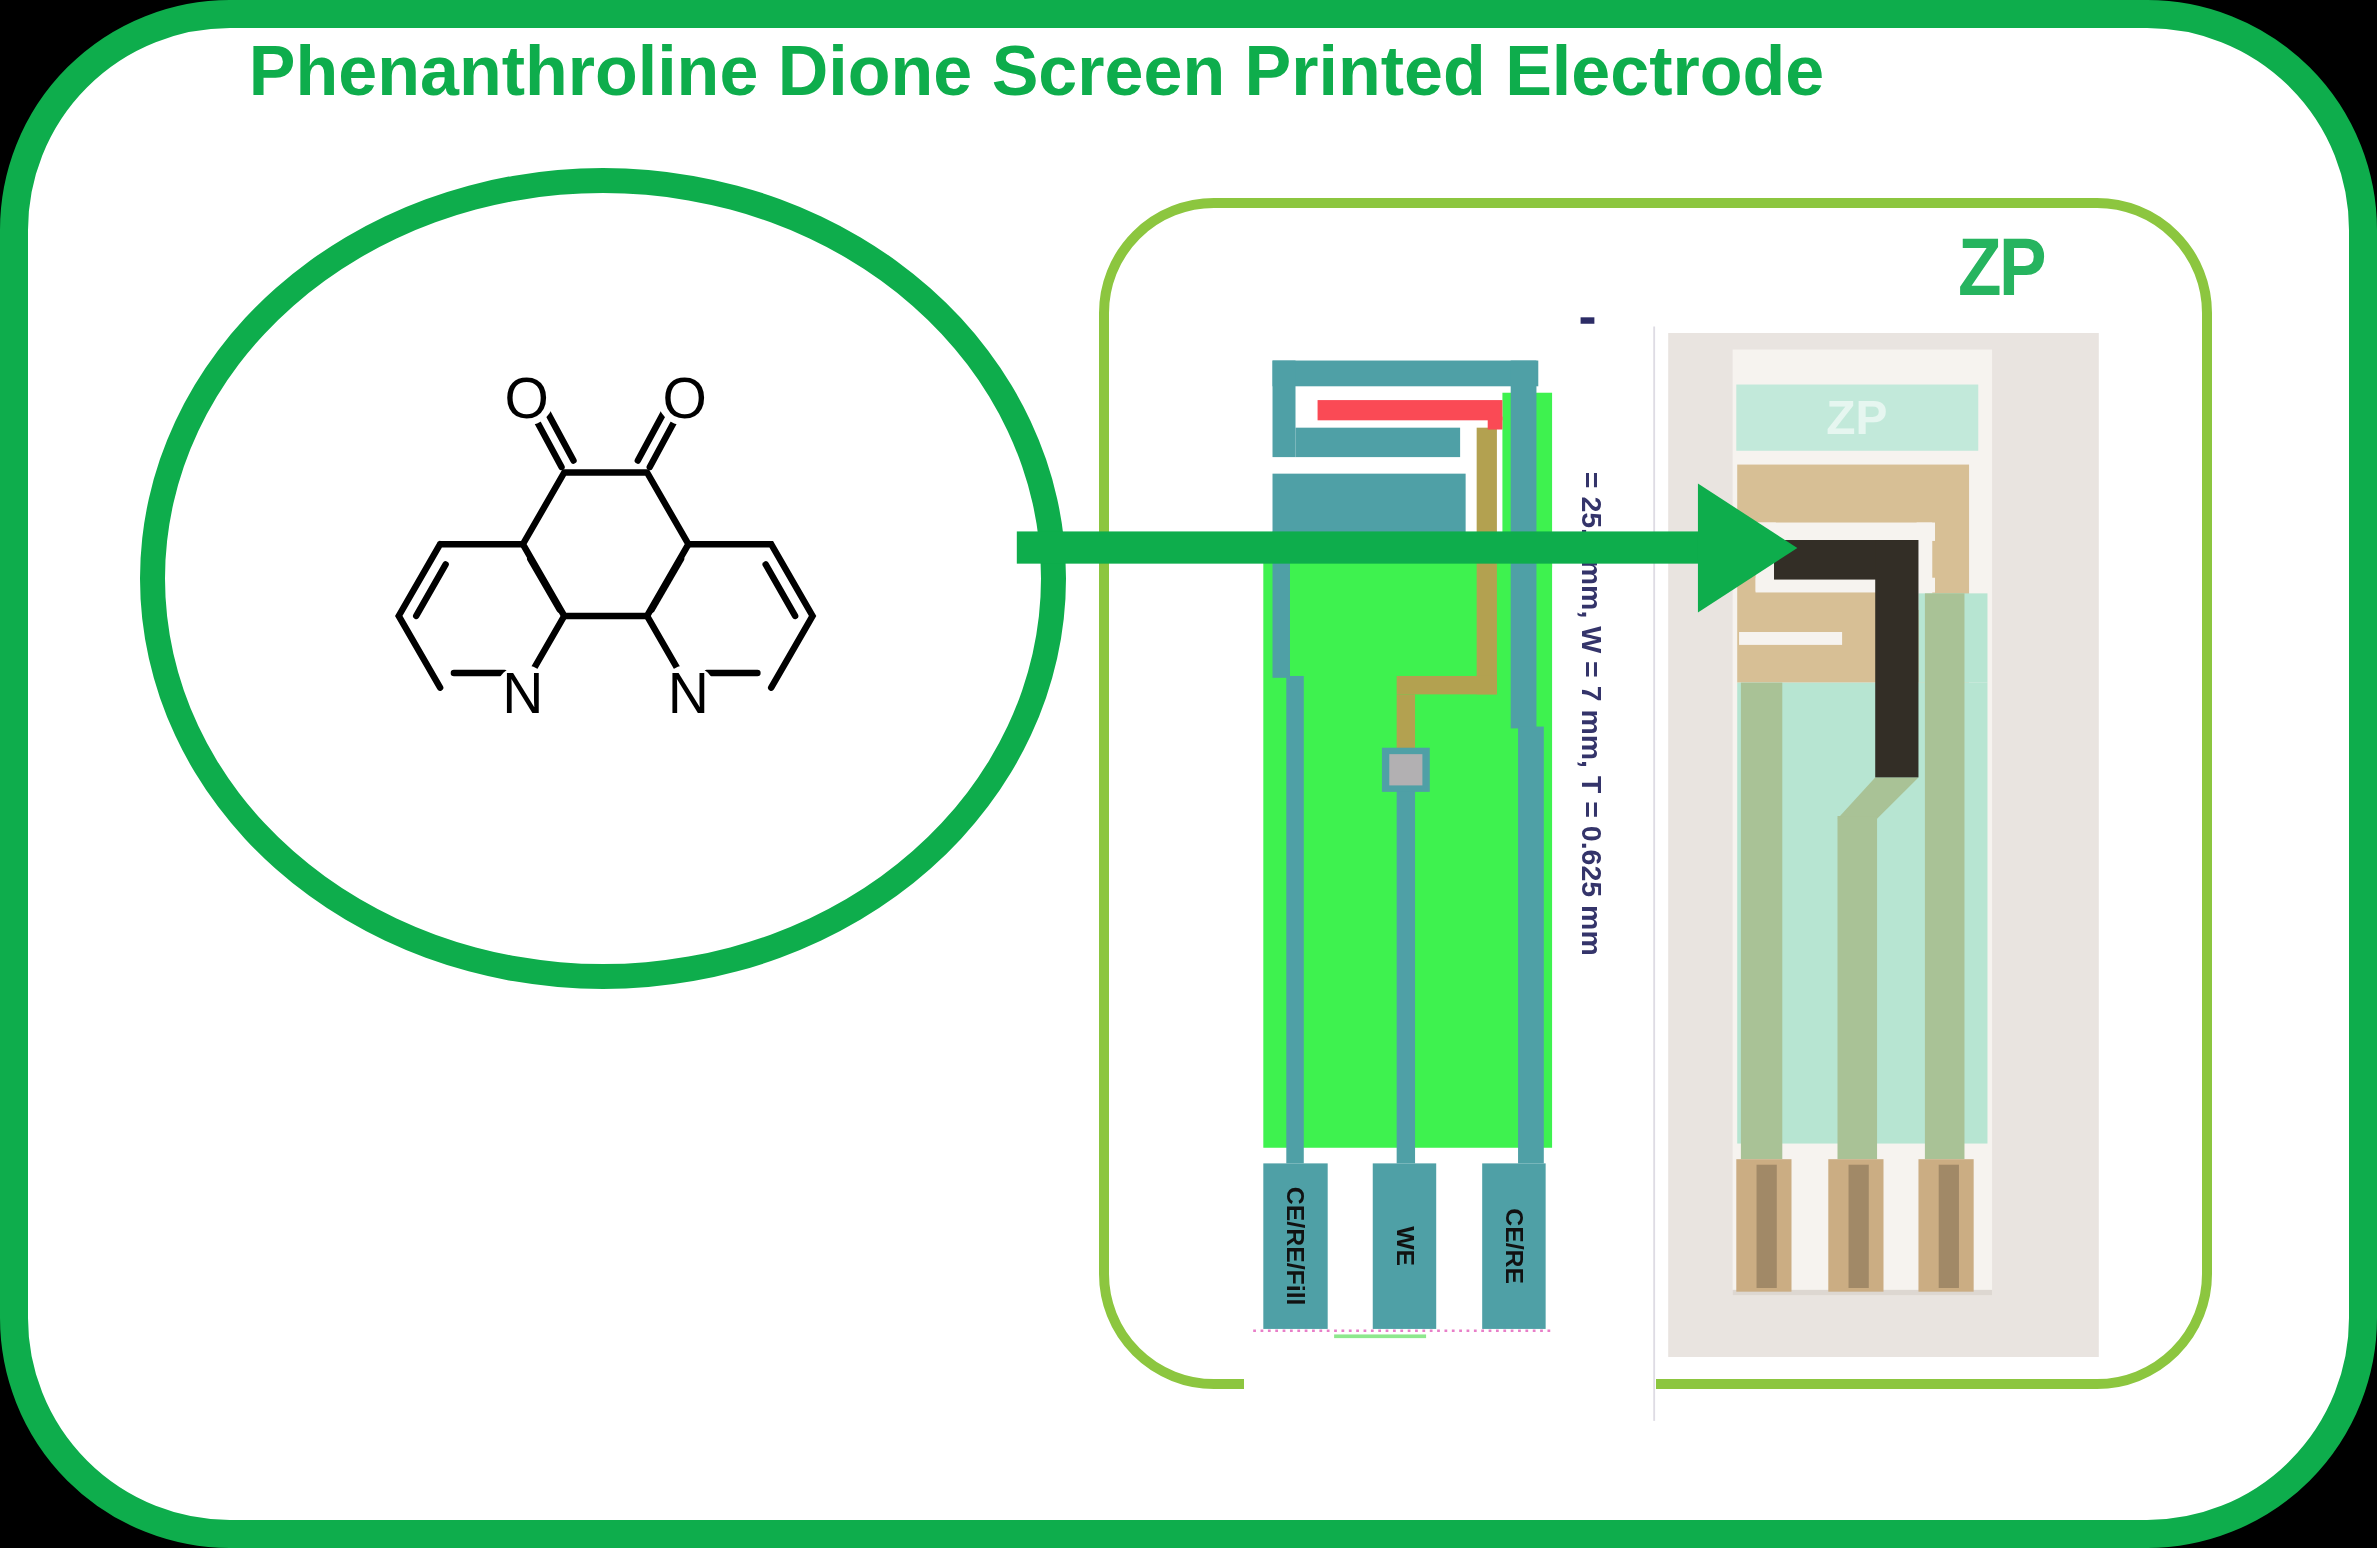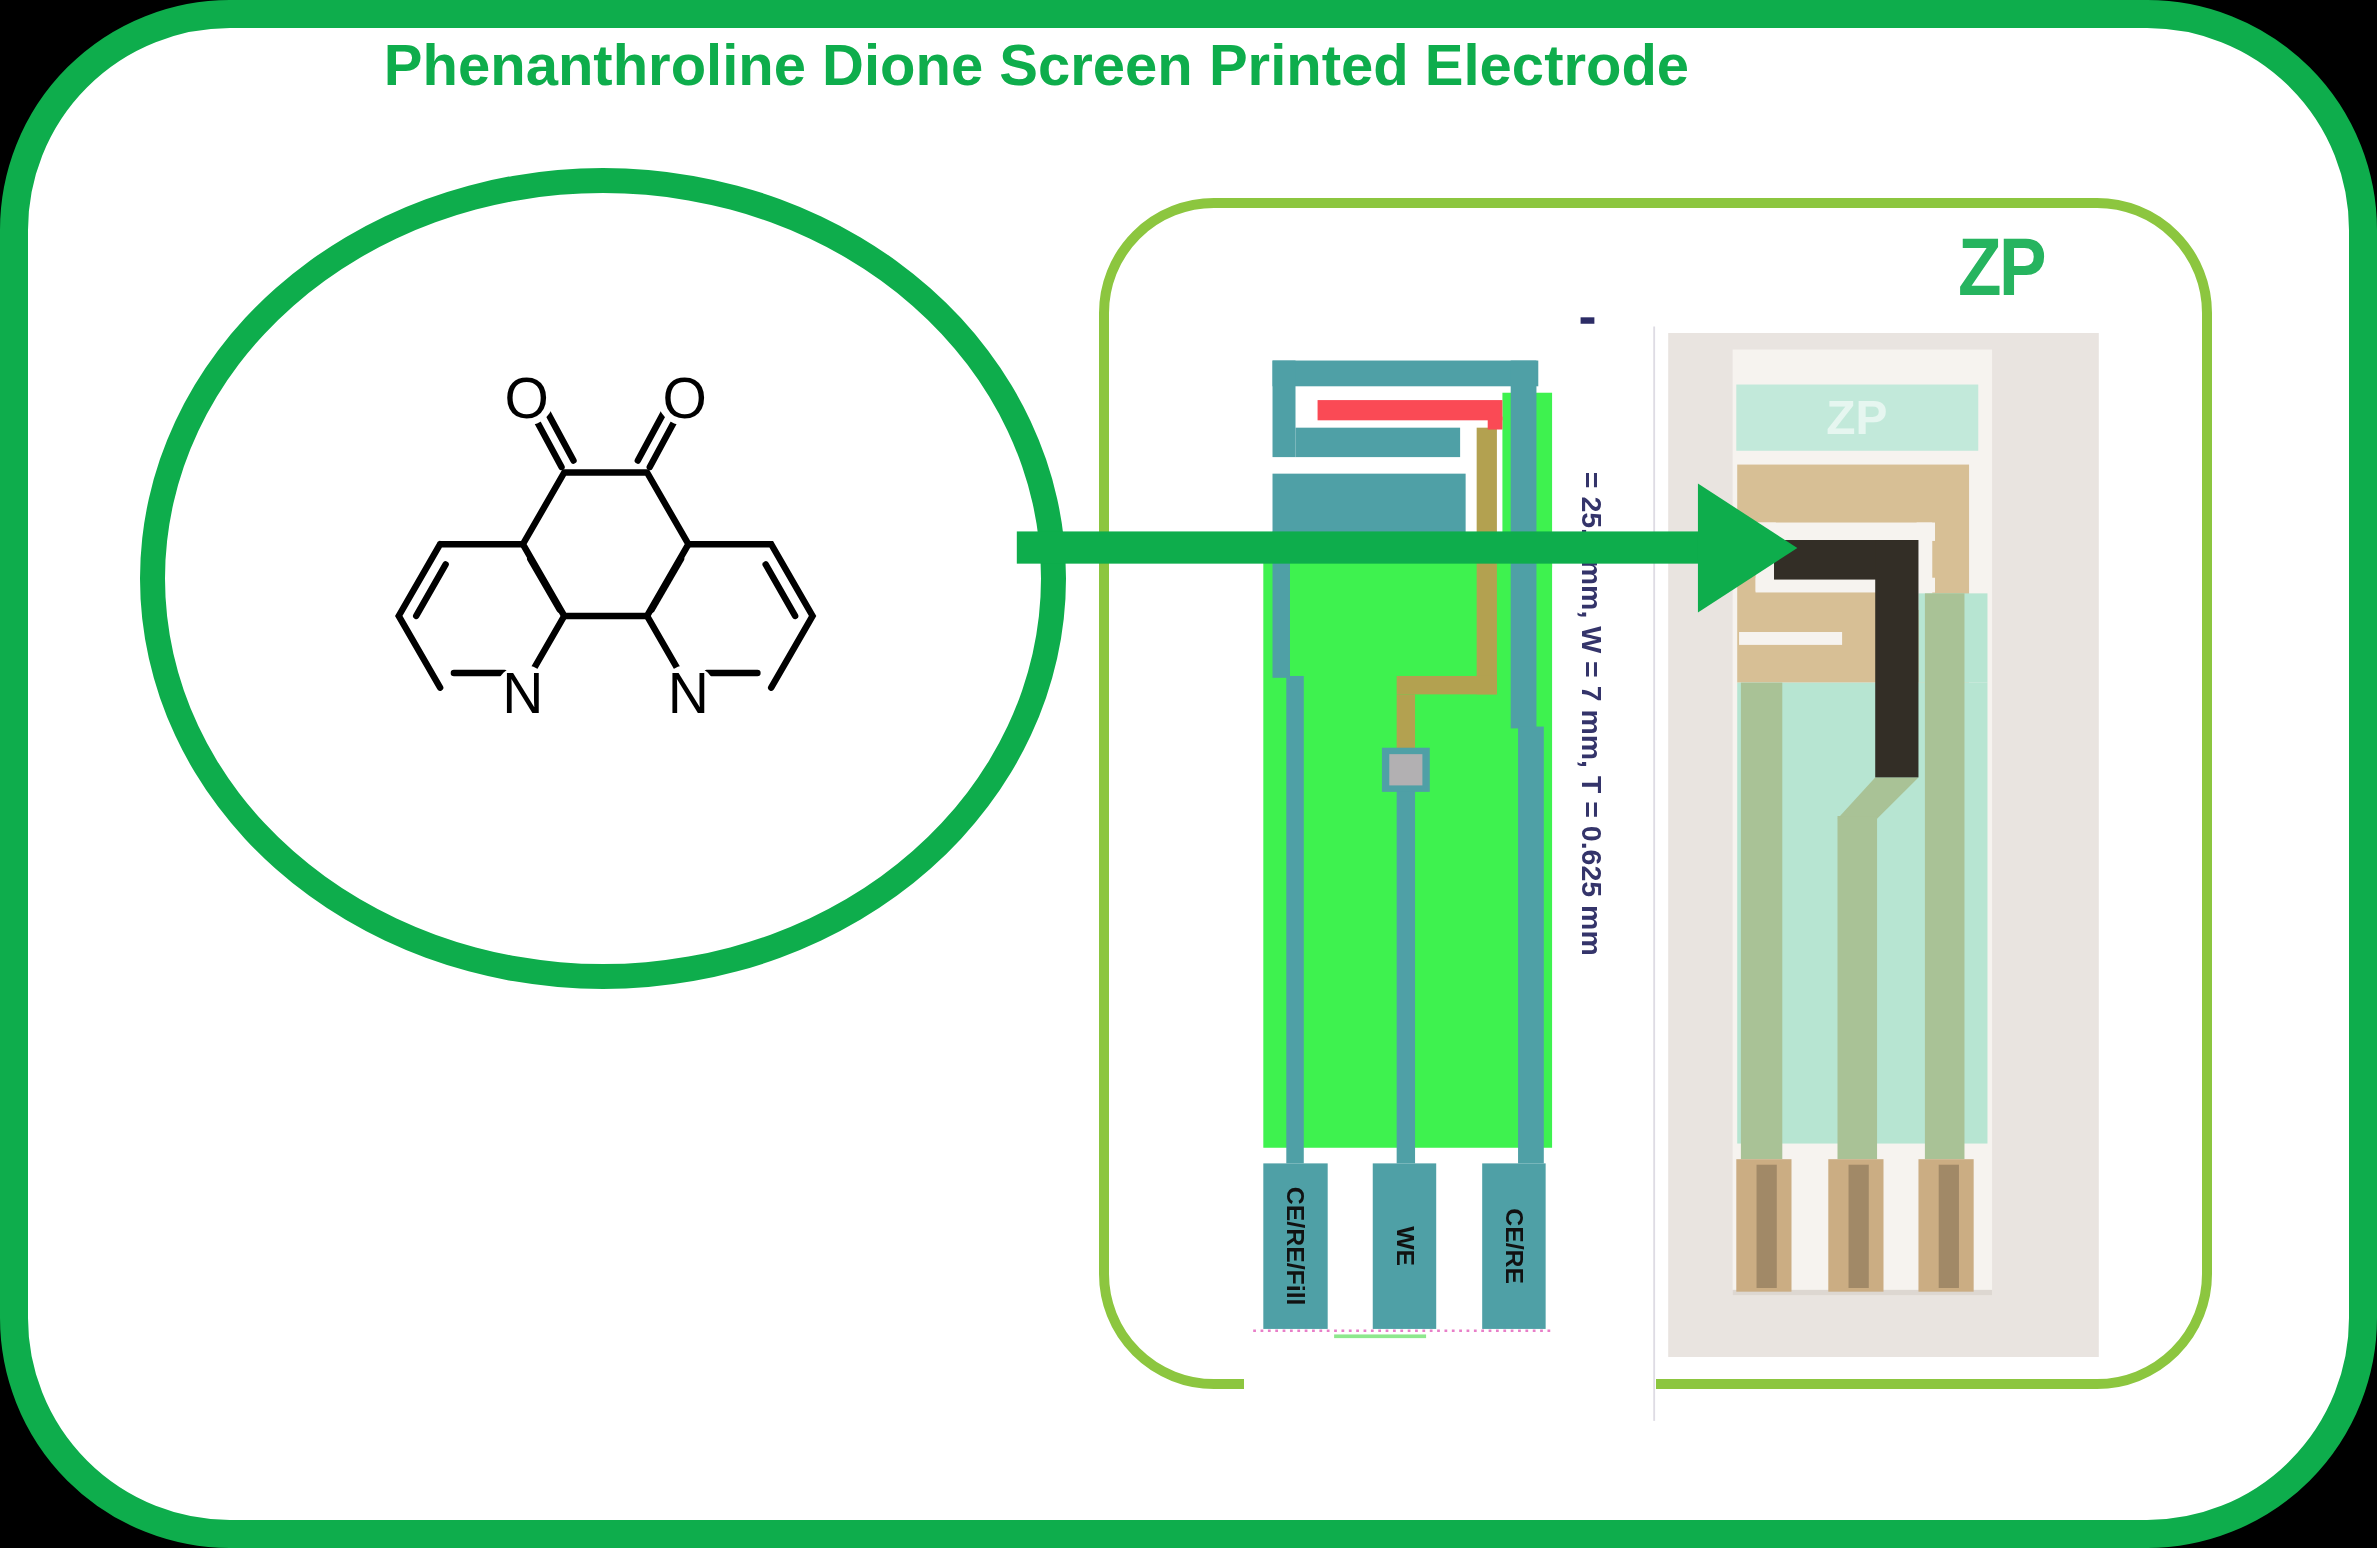--- a/index.html
+++ b/index.html
@@ -1,21 +1,21 @@
 <!DOCTYPE html>
 <html style="font-size:14.7px"><head>
 <meta charset="utf-8">
 <style>
   html,body{margin:0;padding:0;background:#000;}
   .canvas{position:relative;width:2377px;height:1548px;background:#000;overflow:hidden;
           font-family:"Liberation Sans",sans-serif;}
   .frame{position:absolute;left:0;top:0;width:2377px;height:1548px;box-sizing:border-box;
          border:28px solid #0ead4c;border-radius:230px;background:#ffffff;}
   .title{position:absolute;left:0;top:31px;width:2073px;text-align:center;
-         font-size:58px;font-weight:700;color:#0ead4c;letter-spacing:0px;z-index:6;}
+         font-size:70px;font-weight:700;color:#0ead4c;letter-spacing:0px;z-index:6;}
   .ellipse{position:absolute;left:140px;top:168px;width:926px;height:821px;box-sizing:border-box;
            border:25px solid #0ead4c;border-radius:50%;background:#fff;z-index:2;}
   .molecule{position:absolute;left:350px;top:350px;width:515px;height:405px;z-index:3;}
   .innerbox{position:absolute;left:1099px;top:198px;width:1113px;height:1191px;box-sizing:border-box;
             border:10px solid #8cc63f;border-radius:115px;background:#fff;z-index:1;}
   .zplogo{position:absolute;left:1958px;top:221px;width:101px;z-index:4;
           font-size:81px;font-weight:800;color:#26b45f;transform:scaleX(0.88);transform-origin:left top;
           letter-spacing:-2.8px;}
   .schematic{position:absolute;left:1244px;top:317px;width:412px;height:1118px;z-index:2;}
   .photo{position:absolute;left:1668px;top:333px;width:431px;height:1024px;z-index:2;}

